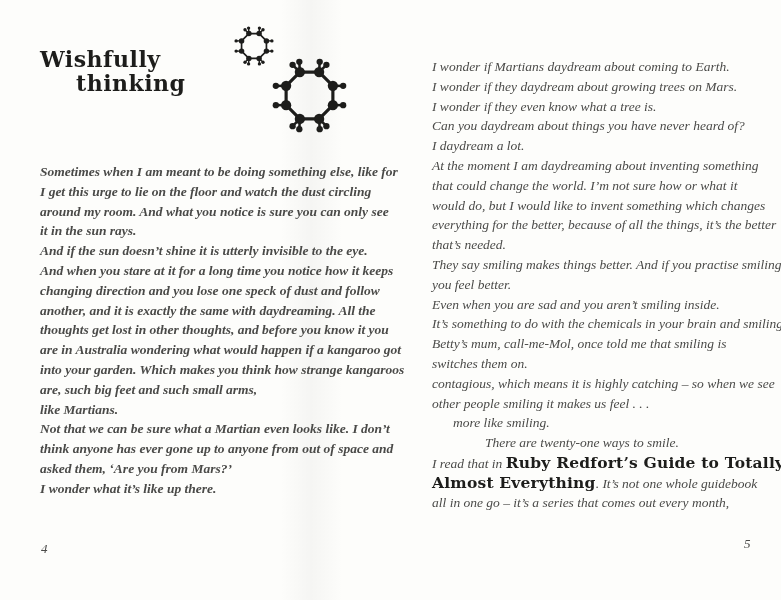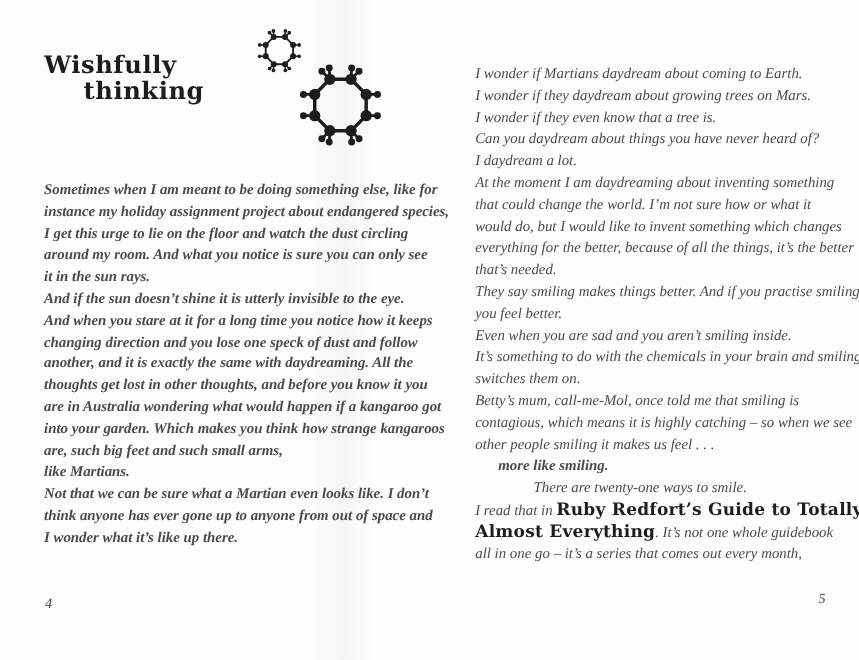--- a/index.html
+++ b/index.html
@@ -103,62 +103,62 @@
 
     <svg class="ornament ornament-small" viewBox="0 0 100 100">
       <use href="#molecule"></use>
     </svg>
     <svg class="ornament ornament-large" viewBox="0 0 100 100">
       <use href="#molecule"></use>
     </svg>
 
     <div class="page-text left-text">
         <div class="line"><span>Sometimes when I am meant to be doing something else, like for</span></div>
-        <div class="line"><span>instance my holiday assignment project about endangered species,</span></div>
         <div class="line"><span>I get this urge to lie on the floor and watch the dust circling</span></div>
         <div class="line"><span>around my room. And what you notice is sure you can only see</span></div>
         <div class="line"><span>it in the sun rays.</span></div>
         <div class="line"><span>And if the sun doesn’t shine it is utterly invisible to the eye.</span></div>
         <div class="line"><span>And when you stare at it for a long time you notice how it keeps</span></div>
         <div class="line"><span>changing direction and you lose one speck of dust and follow</span></div>
         <div class="line"><span>another, and it is exactly the same with daydreaming. All the</span></div>
         <div class="line"><span>thoughts get lost in other thoughts, and before you know it you</span></div>
         <div class="line"><span>are in Australia wondering what would happen if a kangaroo got</span></div>
         <div class="line"><span>into your garden. Which makes you think how strange kangaroos</span></div>
         <div class="line"><span>are, such big feet and such small arms,</span></div>
         <div class="line"><span>like Martians.</span></div>
         <div class="line"><span>Not that we can be sure what a Martian even looks like. I don’t</span></div>
         <div class="line"><span>think anyone has ever gone up to anyone from out of space and</span></div>
+        <div class="line"><span>asked them, ‘Are you from Mars?’</span></div>
         <div class="line"><span>I wonder what it’s like up there.</span></div>
       </div>
 
     <div class="pagenum pagenum-left">4</div>
   </div>
 
   <div>
     <div class="page-text right-text">
         <div class="line"><span>I wonder if Martians daydream about coming to Earth.</span></div>
         <div class="line"><span>I wonder if they daydream about growing trees on Mars.</span></div>
-        <div class="line"><span>I wonder if they even know that a tree is.</span></div>
+        <div class="line"><span>I wonder if they even know what a tree is.</span></div>
         <div class="line"><span>Can you daydream about things you have never heard of?</span></div>
         <div class="line"><span>I daydream a lot.</span></div>
         <div class="line"><span>At the moment I am daydreaming about inventing something</span></div>
         <div class="line"><span>that could change the world. I’m not sure how or what it</span></div>
         <div class="line"><span>would do, but I would like to invent something which changes</span></div>
         <div class="line"><span>everything for the better, because of all the things, it’s the better</span></div>
         <div class="line"><span>that’s needed.</span></div>
         <div class="line"><span>They say smiling makes things better. And if you practise smiling</span></div>
         <div class="line"><span>you feel better.</span></div>
         <div class="line"><span>Even when you are sad and you aren’t smiling inside.</span></div>
         <div class="line"><span>It’s something to do with the chemicals in your brain and smiling</span></div>
+        <div class="line"><span>Betty’s mum, call-me-Mol, once told me that smiling is</span></div>
         <div class="line"><span>switches them on.</span></div>
-        <div class="line"><span>Betty’s mum, call-me-Mol, once told me that smiling is</span></div>
         <div class="line"><span>contagious, which means it is highly catching – so when we see</span></div>
         <div class="line"><span>other people smiling it makes us feel . . .</span></div>
-        <div class="line" style="padding-left: 21px; font-weight: bold;"><span>more like smiling.</span></div>
+        <div class="line" style="padding-left: 21px;"><span>more like smiling.</span></div>
         <div class="line" style="padding-left: 53px;"><span>There are twenty-one ways to smile.</span></div>
         <div class="line"><span>I read that in </span><span class="bold-slab">Ruby Redfort’s Guide to Totally</span></div>
         <div class="line"><span class="bold-slab">Almost Everything</span><span>. It’s not one whole guidebook</span></div>
         <div class="line"><span>all in one go – it’s a series that comes out every month,</span></div>
       </div>
 
     <div class="pagenum pagenum-right">5</div>
   </div>
 
 </div>

